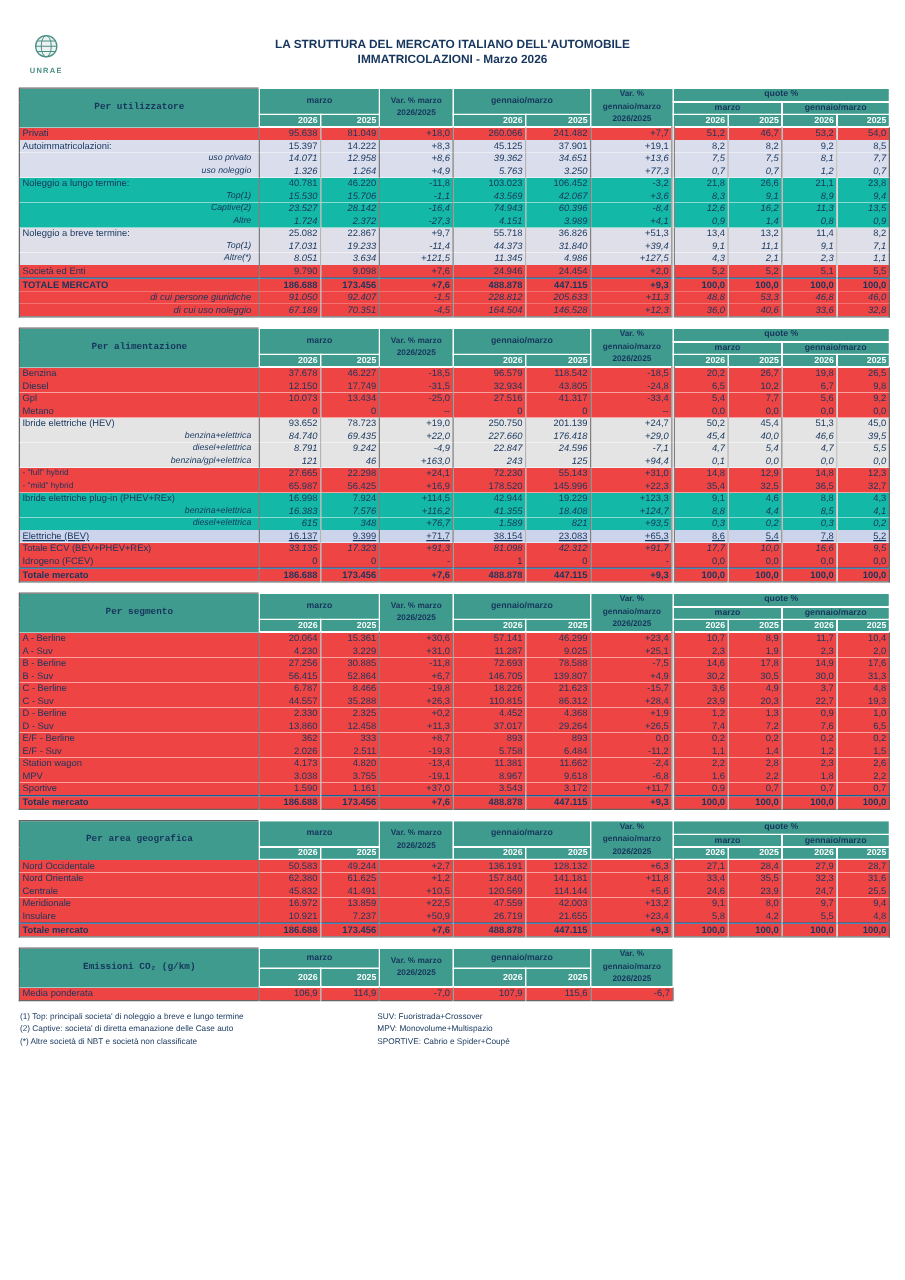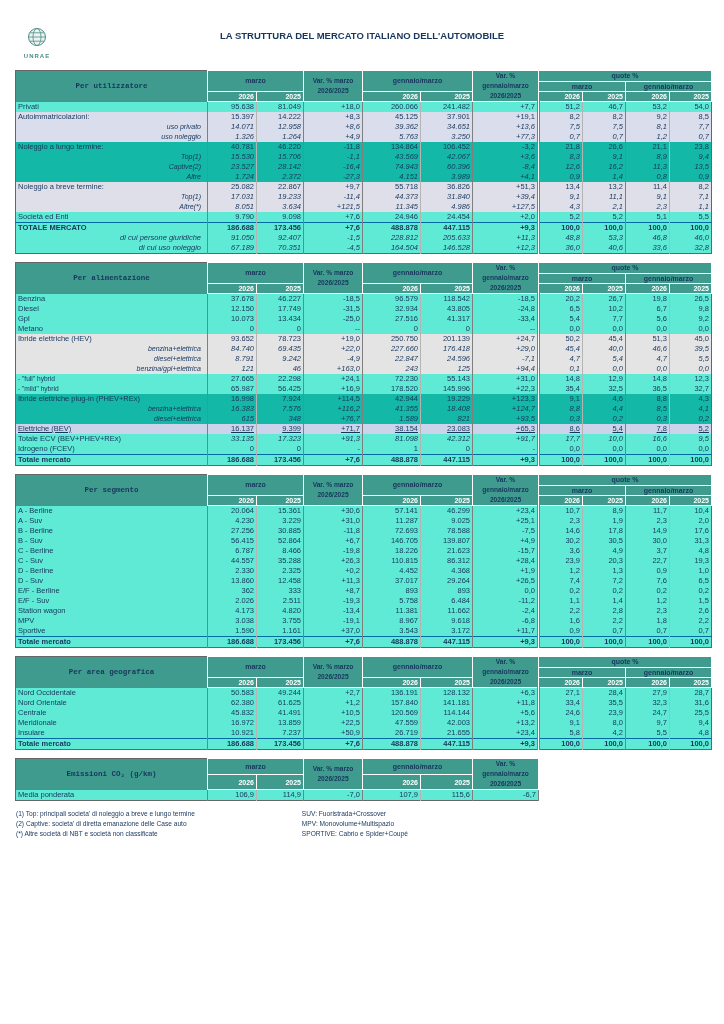--- a/index.html
+++ b/index.html
@@ -47,21 +47,21 @@
   td.c-qg26 { border-left:1px solid #7f7f7f; }
   
   tr.st-sub td.c-label   { text-align:right; font-style:italic; font-size:7px; padding-right:6px; }
   tr.st-sub td.val       { font-style:italic; }
   tr.st-dicui td.c-label { text-align:right; font-style:italic; padding-right:6px; }
   tr.st-dicui td.val     { font-style:italic; }
   tr.st-note td.c-label  { font-size:6.6px; }
   tr.st-italic td.val    { font-style:italic; }
   tr.st-total td { font-weight:bold; border-top:1px solid #0369a1; }
   
-  tr.bg-white { background:#5eead4; }
+  tr.bg-white { background:#ef4444; }
   tr.bg-blue  { background:#d9ddec; }
   tr.bg-green { background:#14b8a6; }
   tr.bg-lav   { background:#dfdfe9; }
   tr.bg-gray  { background:#e4e4e5; }
   tr.bg-bev   { background:#ccd4ec;text-decoration:underline; }
 
   
   .footnotes { position:relative; margin:4px 0 0 16px; font-size:6.6px; line-height:10px; color:#17365d; width:690px; }
   .fn-col { display:inline-block; vertical-align:top; }
   .fn-left  { width:284px; }
@@ -78,20 +78,21 @@
         <circle cx="12" cy="11" r="8.5" fill="#eef3f2" stroke="#4a8f86" stroke-width="1"></circle>
         <ellipse cx="12" cy="11" rx="4" ry="8.5" fill="none" stroke="#4a8f86" stroke-width="0.8"></ellipse>
         <line x1="3.5" y1="11" x2="20.5" y2="11" stroke="#4a8f86" stroke-width="0.8"></line>
         <line x1="4.8" y1="6.8" x2="19.2" y2="6.8" stroke="#4a8f86" stroke-width="0.8"></line>
         <line x1="4.8" y1="15.2" x2="19.2" y2="15.2" stroke="#4a8f86" stroke-width="0.8"></line>
       </svg>
       <div class="logo-text">UNRAE</div>
     </div>
     <div class="titles">
       <div class="title1">LA STRUTTURA DEL MERCATO ITALIANO DELL'AUTOMOBILE</div>
+      <div class="title2">IMMATRICOLAZIONI - Marzo 2026</div>
     </div>
   </div>
 
   <div id="tables-root">
       <table class="stat-table">
         <colgroup>
           <col style="width: 192px;">
           <col style="width: 49px;">
           <col style="width: 47px;">
           <col style="width: 59px;">
@@ -178,21 +179,21 @@
             <td class="val c-qm26">0,7</td>
             <td class="val c-qm25">0,7</td>
             <td class="val c-qg26">1,2</td>
             <td class="val c-qg25">0,7</td>
           </tr>
           <tr class="bg-green st-main">
             <td class="c-label">Noleggio a lungo termine:</td>
             <td class="val c-m26">40.781</td>
             <td class="val c-m25">46.220</td>
             <td class="val c-varm">-11,8</td>
-            <td class="val c-g26">134.864</td>
+            <td class="val c-g26">103.023</td>
             <td class="val c-g25">106.452</td>
             <td class="val c-varg">-3,2</td>
             <td class="val c-qm26">21,8</td>
             <td class="val c-qm25">26,6</td>
             <td class="val c-qg26">21,1</td>
             <td class="val c-qg25">23,8</td>
           </tr>
           <tr class="bg-green st-sub">
             <td class="c-label">Top(1)</td>
             <td class="val c-m26">15.530</td>

